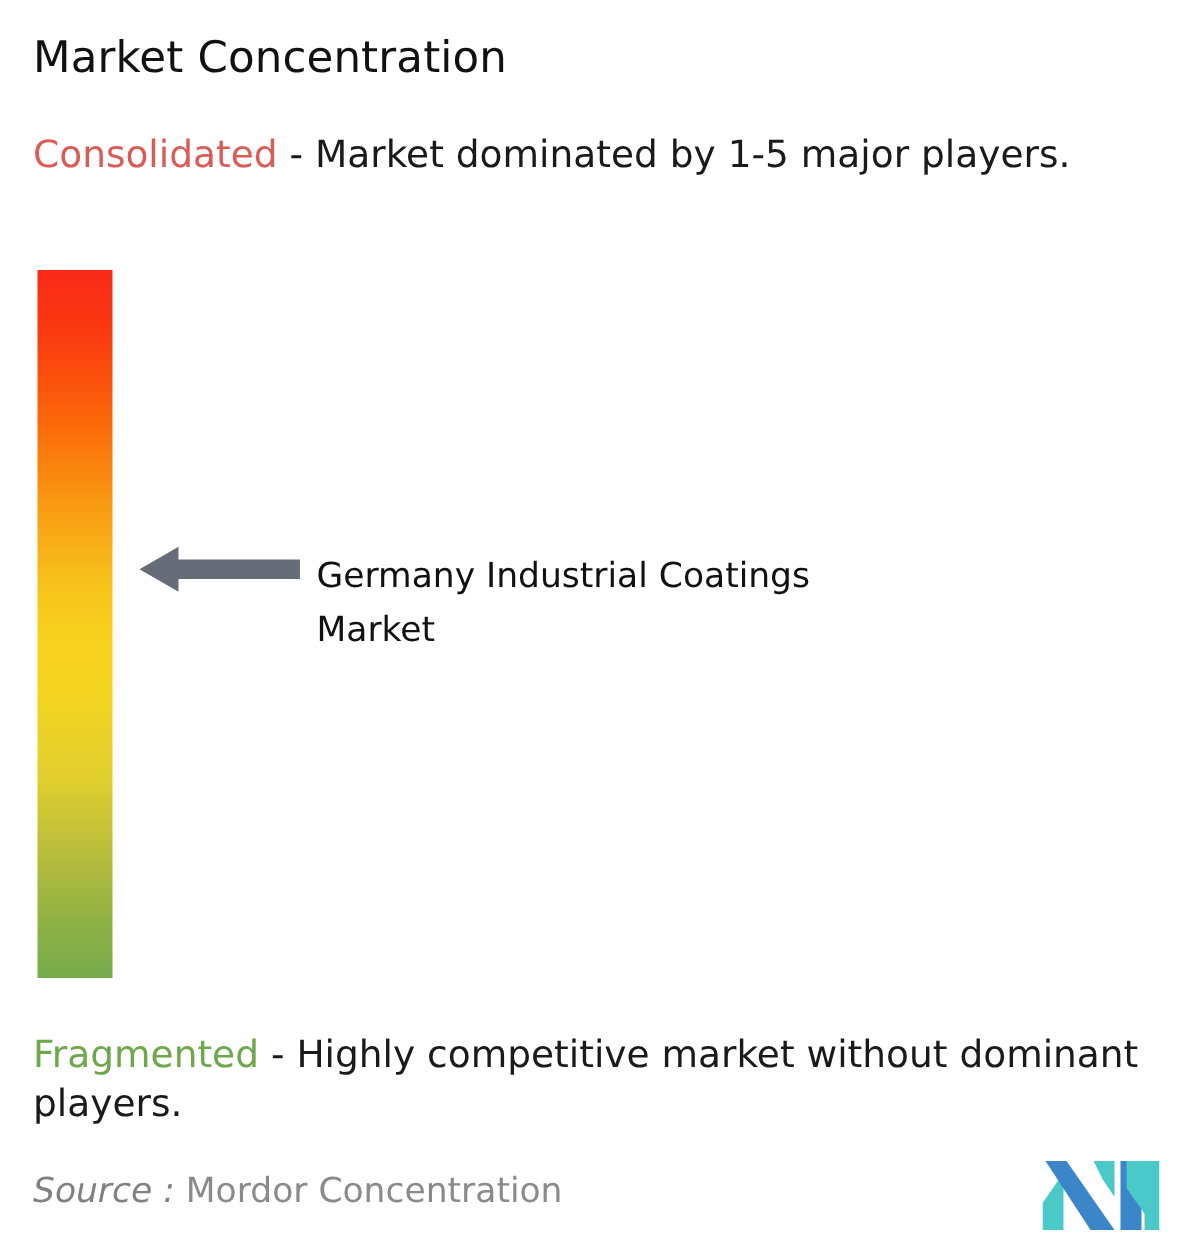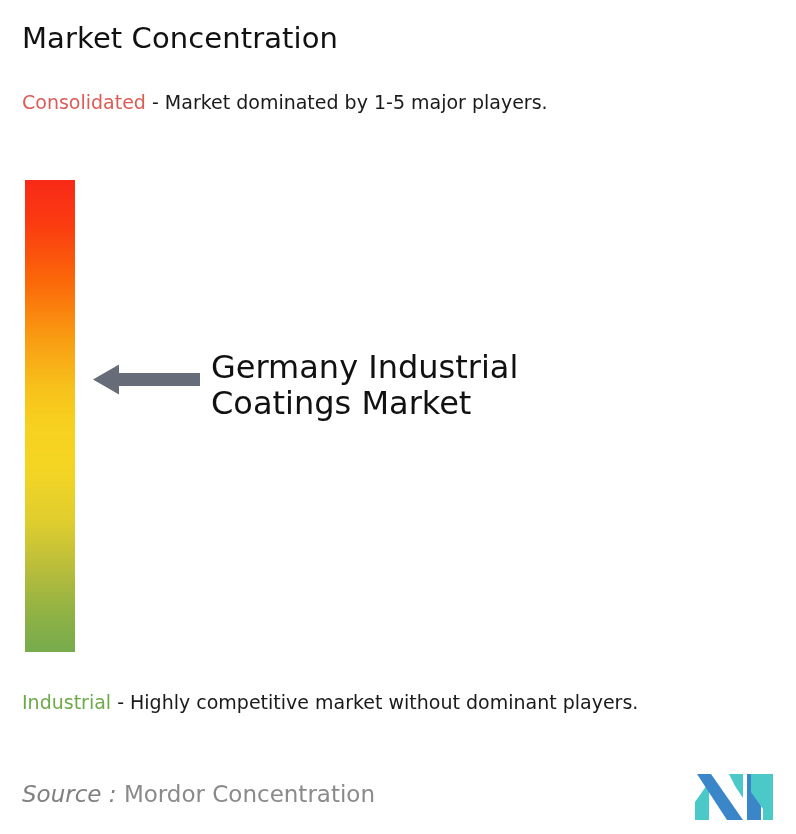--- a/index.html
+++ b/index.html
@@ -34,21 +34,21 @@
     color: #111111;
     letter-spacing: 0.1px;
     white-space: nowrap;
   }
 
   
   .legend-line {
     position: absolute;
     left: 22px;
     width: 760px;
-    font-size: 19px;
+    font-size: 25px;
     line-height: 33px;
     font-weight: 400;
     color: #1a1a1a;
   }
   .legend-top { top: 86px; }
   .legend-bottom { top: 686px; }
 
   .legend-key {
     font-weight: 400;
   }
@@ -87,23 +87,23 @@
     position: absolute;
     left: 93px;
     top: 364px;
     width: 107px;
     height: 31px;
   }
 
   .arrow-label {
     position: absolute;
     left: 211px;
-    top: 349px;
+    top: 366px;
     width: 360px;
-    font-size: 32px;
+    font-size: 23px;
     line-height: 36px;
     color: #111111;
   }
 
   
   .source-line {
     position: absolute;
     left: 22px;
     top: 779px;
     font-size: 23px;
@@ -137,21 +137,21 @@
 
   <div class="callout-arrow">
     <svg width="107" height="31" viewBox="0 0 107 31" xmlns="http://www.w3.org/2000/svg">
       <polygon points="0,15.5 26,0.5 26,9 107,9 107,22 26,22 26,30.5" fill="#666D78"></polygon>
     </svg>
   </div>
 
   <div class="arrow-label">Germany Industrial Coatings Market</div>
 
   <div class="legend-line legend-bottom">
-    <span class="legend-key fragmented">Industrial</span><span class="legend-desc">  - </span><span class="legend-desc">Highly competitive market without dominant players.</span>
+    <span class="legend-key fragmented">Fragmented</span><span class="legend-desc">  - </span><span class="legend-desc">Highly competitive market without dominant players.</span>
   </div>
 
   <div class="source-line">
     <span class="source-label">Source :</span>
     <span class="source-value">Mordor Concentration</span>
   </div>
 
   <div class="brand-logo">
     <svg width="78" height="52" viewBox="0 0 78 52" xmlns="http://www.w3.org/2000/svg">
 

